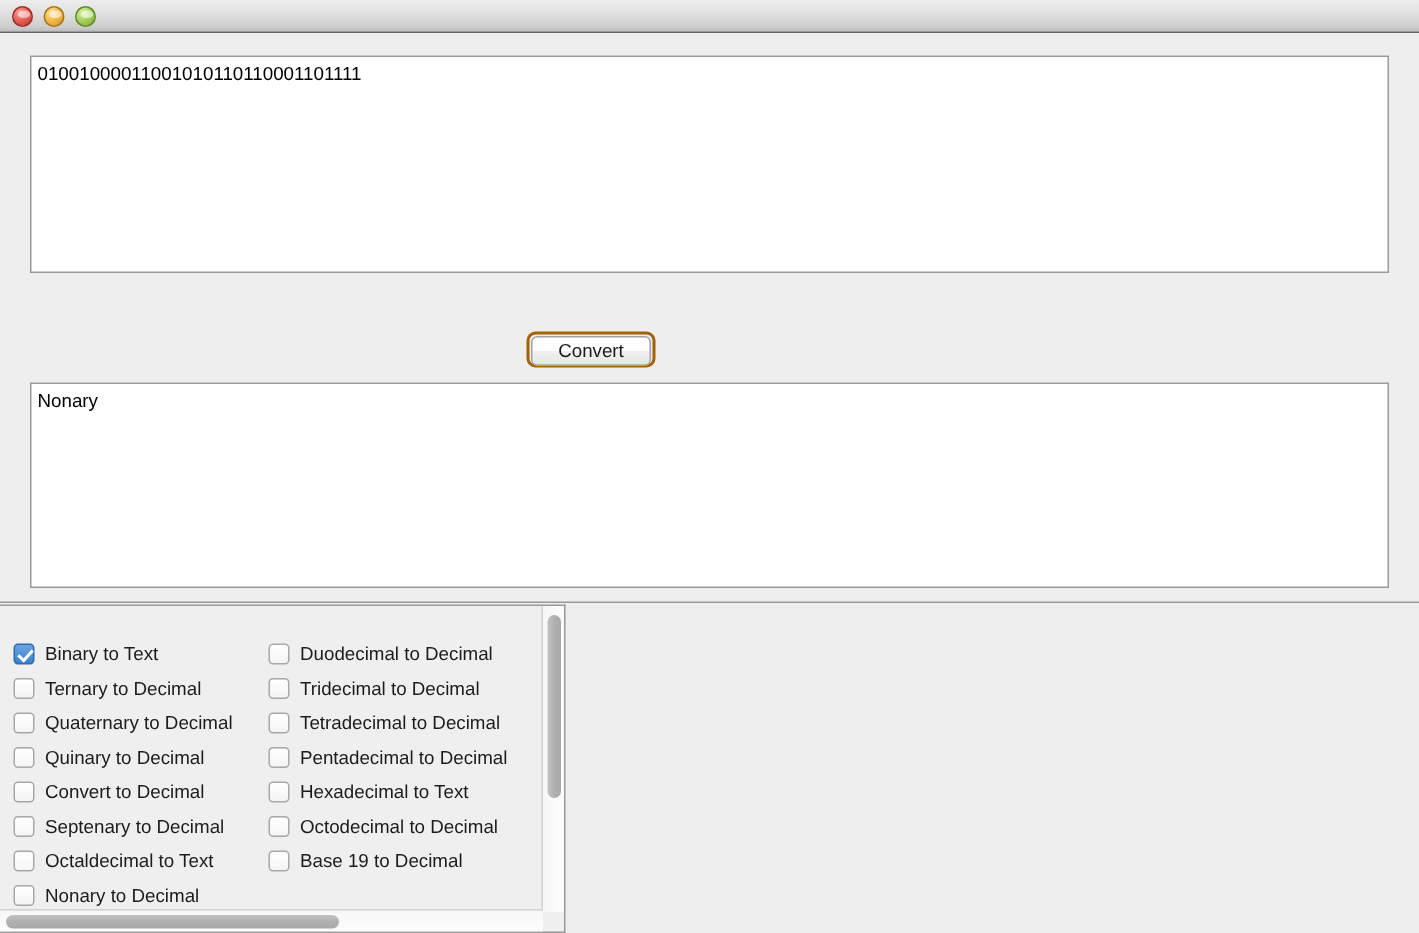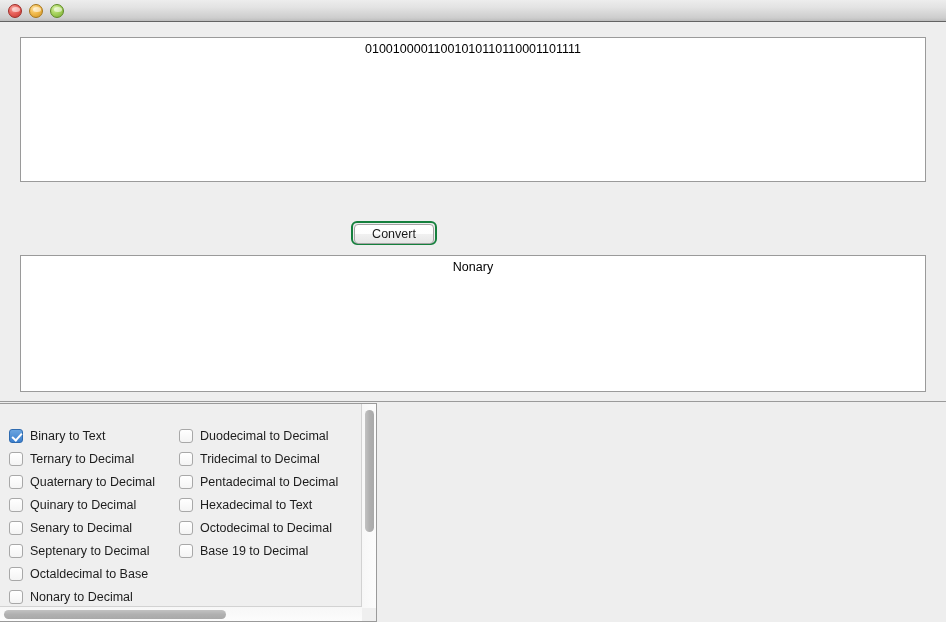--- a/index.html
+++ b/index.html
@@ -104,32 +104,31 @@
     height: 145px;
   }
   #output-textarea {
     left: 20px;
     top: 233px;
     width: 906px;
     height: 137px;
   }
   .ta-text {
     display: block;
-    text-align: center;
   }
 
   
   #convert-button-wrap {
     position: absolute;
     left: 351px;
     top: 199px;
     width: 86px;
     height: 24px;
     border-radius: 6px;
-    border: 2px solid #15803d;
+    border: 2px solid #a16207;
     box-sizing: border-box;
     padding: 0;
     background: transparent;
   }
   #convert-button {
     position: absolute;
     left: 1px;
     top: 1px;
     width: 80px;
     height: 20px;
@@ -319,43 +318,47 @@
               <div class="cb-row">
                 <span class="cb-box"></span>
                 <span class="cb-label">Quaternary to Decimal</span>
               </div>
               <div class="cb-row">
                 <span class="cb-box"></span>
                 <span class="cb-label">Quinary to Decimal</span>
               </div>
               <div class="cb-row">
                 <span class="cb-box"></span>
-                <span class="cb-label">Senary to Decimal</span>
+                <span class="cb-label">Convert to Decimal</span>
               </div>
               <div class="cb-row">
                 <span class="cb-box"></span>
                 <span class="cb-label">Septenary to Decimal</span>
               </div>
               <div class="cb-row">
                 <span class="cb-box"></span>
-                <span class="cb-label">Octaldecimal to Base</span>
+                <span class="cb-label">Octaldecimal to Text</span>
               </div>
               <div class="cb-row">
                 <span class="cb-box"></span>
                 <span class="cb-label">Nonary to Decimal</span>
               </div>
             </div>
           <div class="cb-col" id="cb-col-right">
               <div class="cb-row">
                 <span class="cb-box"></span>
                 <span class="cb-label">Duodecimal to Decimal</span>
               </div>
               <div class="cb-row">
                 <span class="cb-box"></span>
                 <span class="cb-label">Tridecimal to Decimal</span>
+              </div>
+              <div class="cb-row">
+                <span class="cb-box"></span>
+                <span class="cb-label">Tetradecimal to Decimal</span>
               </div>
               <div class="cb-row">
                 <span class="cb-box"></span>
                 <span class="cb-label">Pentadecimal to Decimal</span>
               </div>
               <div class="cb-row">
                 <span class="cb-box"></span>
                 <span class="cb-label">Hexadecimal to Text</span>
               </div>
               <div class="cb-row">

